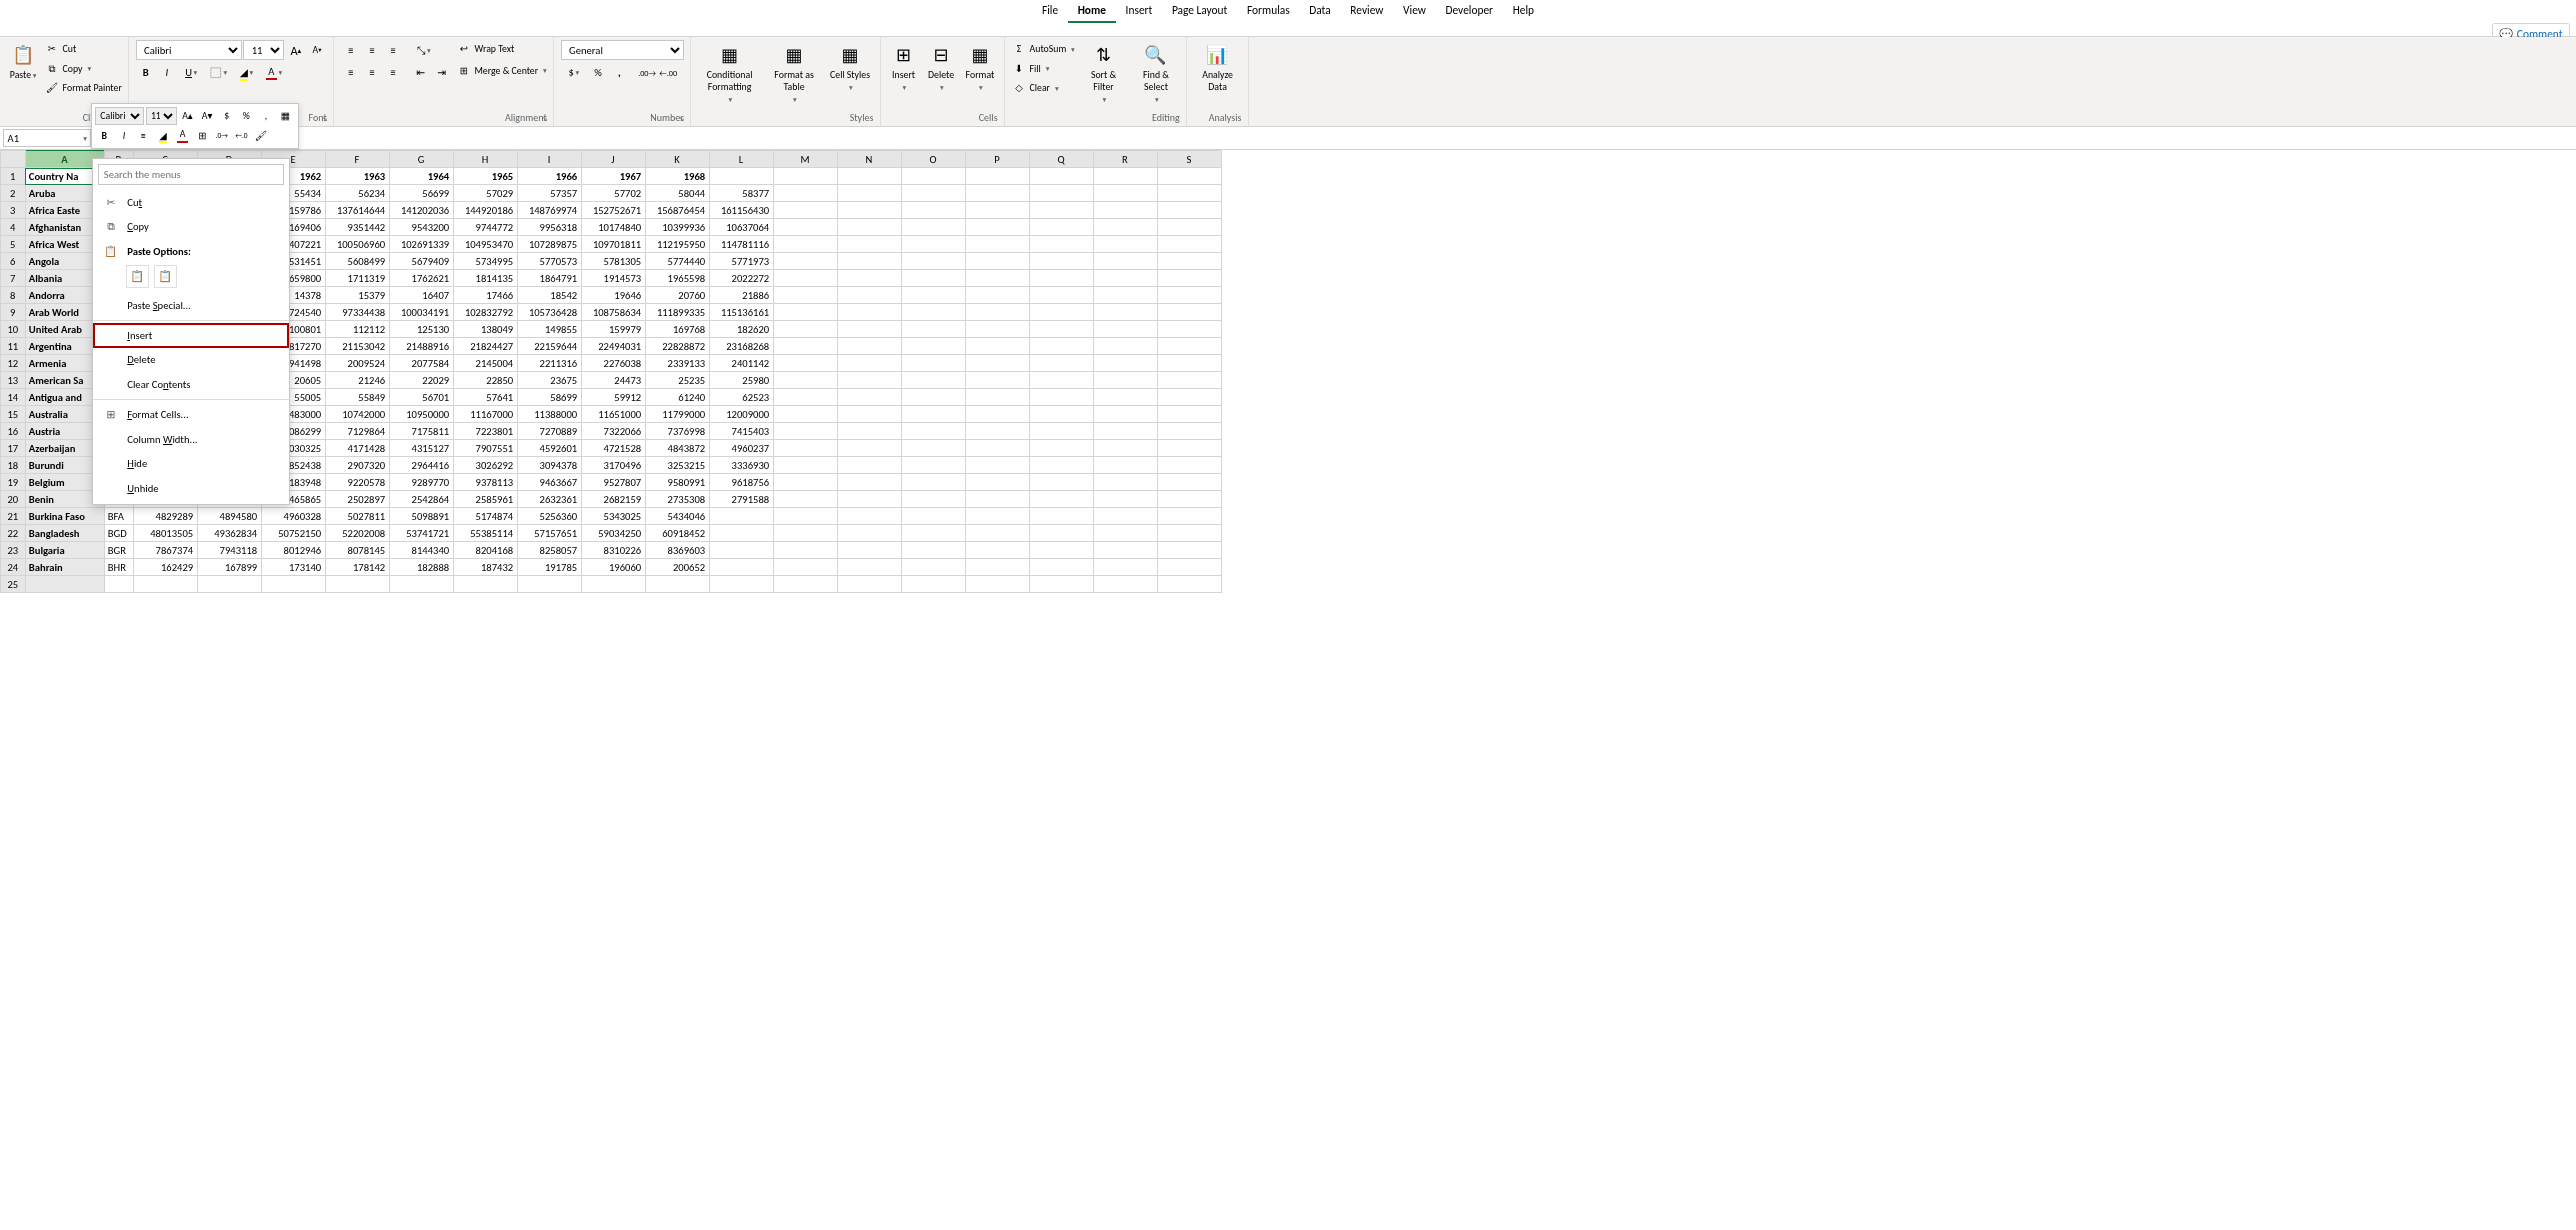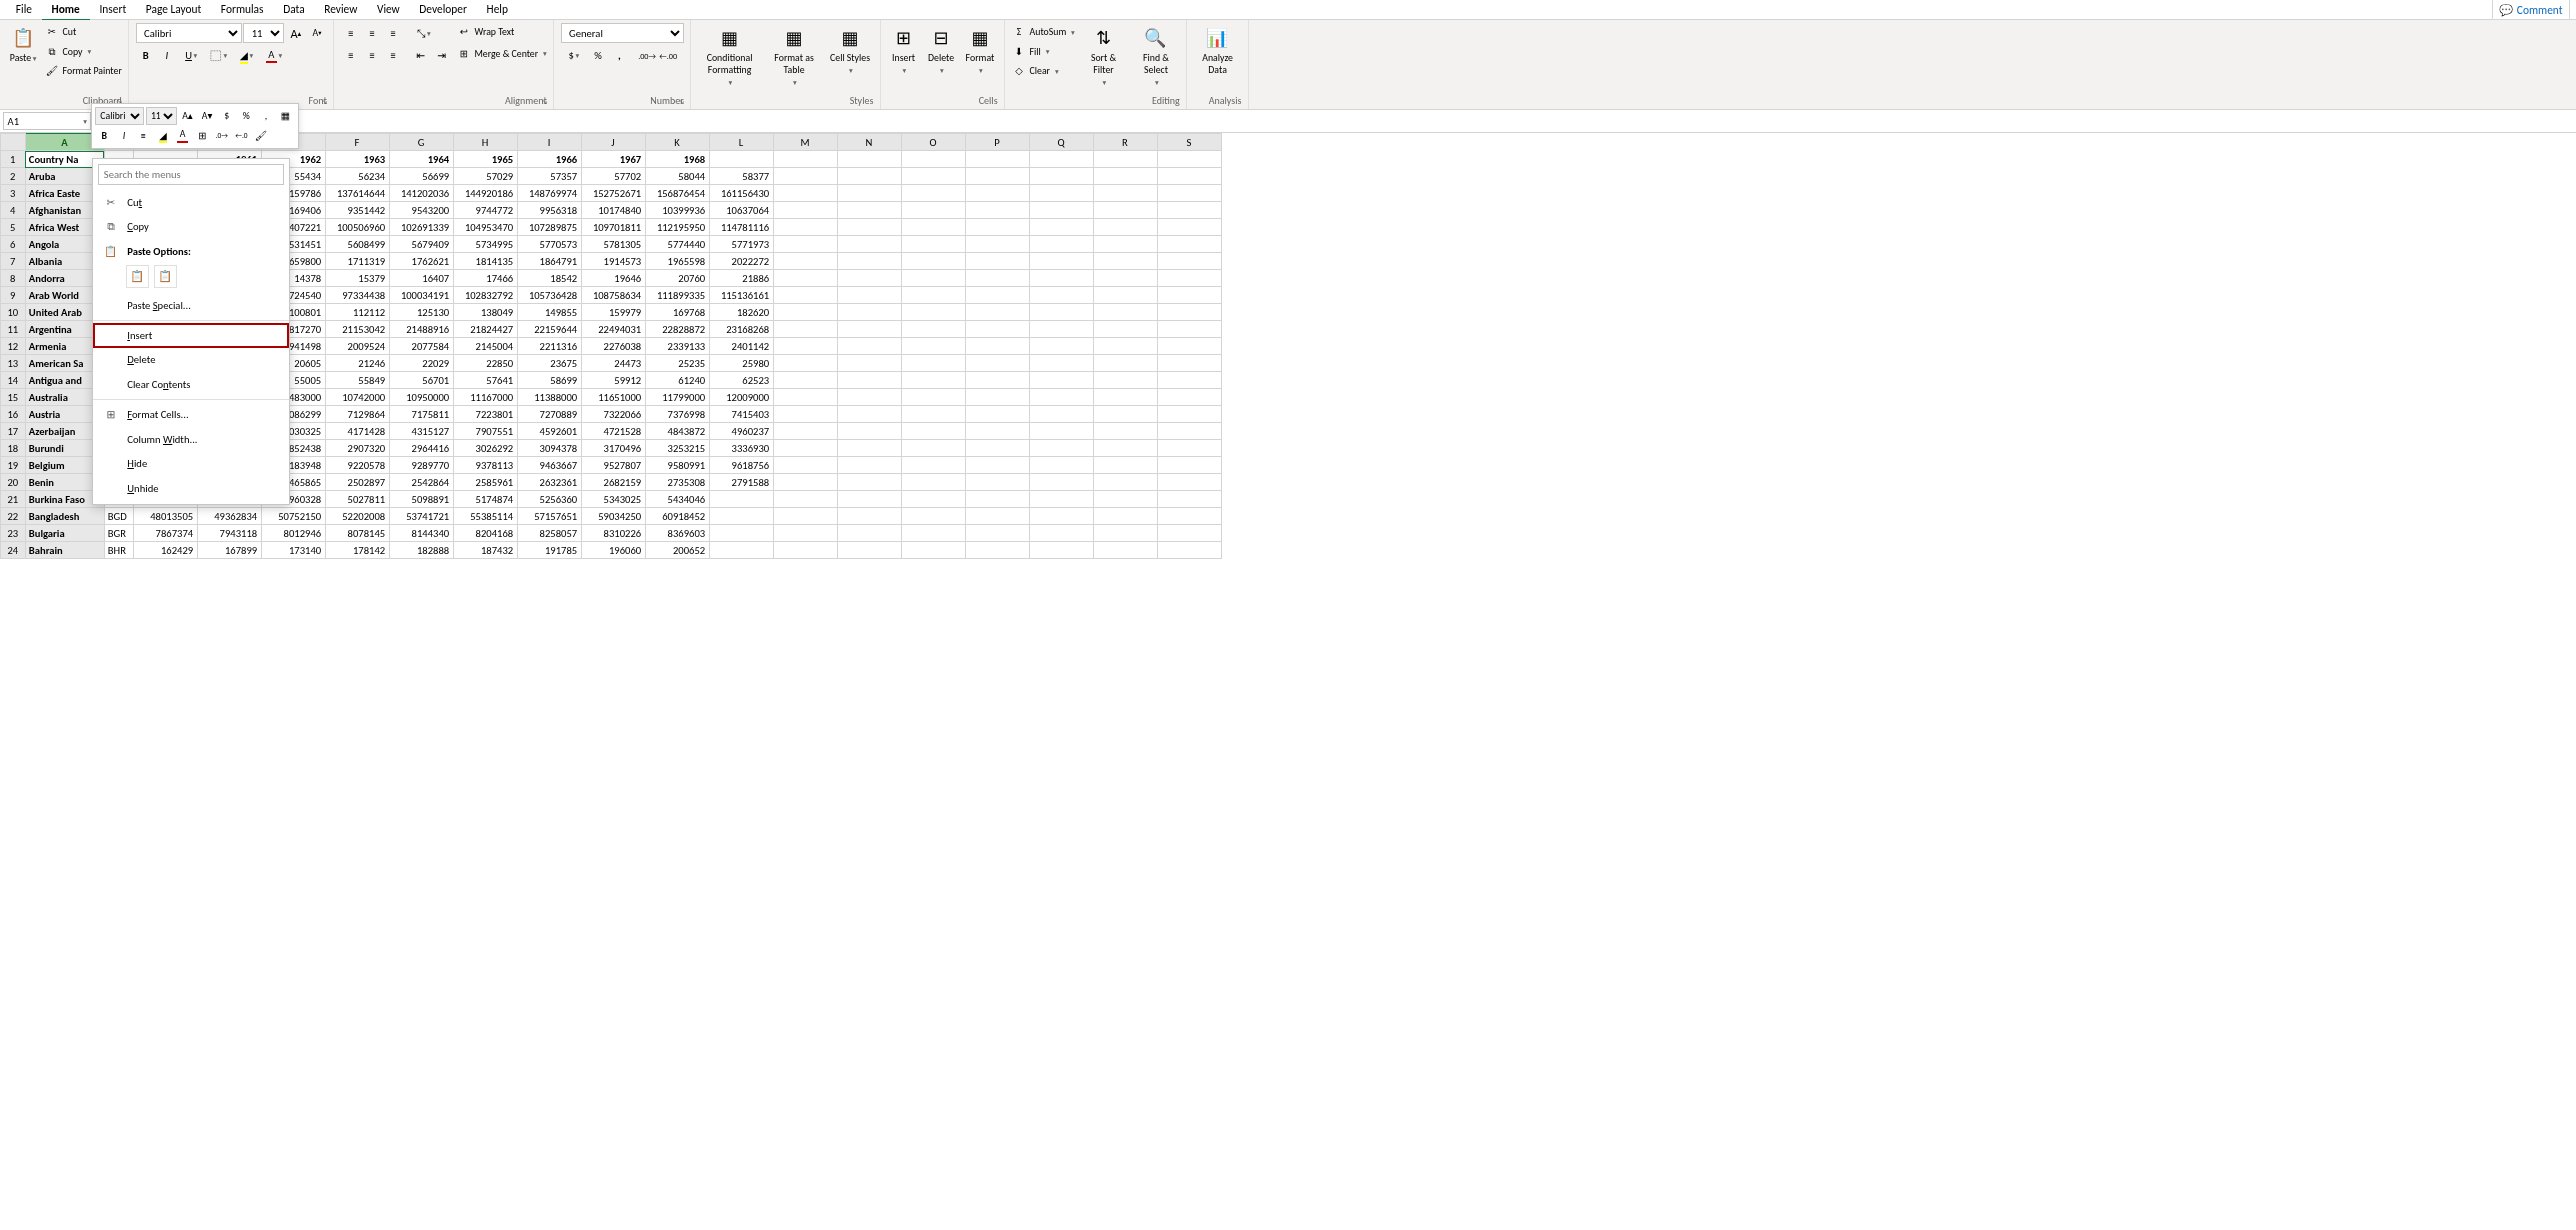--- a/index.html
+++ b/index.html
@@ -1,19 +1,19 @@
 <!DOCTYPE html>
 <html style="font-size:13px"><head>
 <meta charset="utf-8">
 <style>
 * { box-sizing: border-box; margin: 0; padding: 0; font-family: "Segoe UI", Calibri, sans-serif; }
 body { background: #fff; font-size: 11.4px; user-select: none; overflow: hidden; }
 
 
-.menu-bar { display: flex; align-items: center; height: 20px; padding: 0 6px; border-bottom: 0.8px solid #d4d4d4; }
+.menu-bar { display: flex; align-items: center; height: 37px; padding: 0 6px; border-bottom: 0.8px solid #d4d4d4; flex-direction: column; }
 .menu-item { padding: 3.3px 9.8px; cursor: pointer; font-size: 11.4px; }
 .menu-item.active { border-bottom: 2.5px solid #107c41; font-weight: 600; }
 .comment-btn { margin-left: auto; display: flex; align-items: center; gap: 3.3px; color: #0f6cbd; padding: 3.3px 6.5px; border: 0.8px solid #d4d4d4; border-radius: 2.5px; }
 
 
 .ribbon { display: flex; background: #f3f2f1; border-bottom: 0.8px solid #d4d4d4; height: 90px; position: relative; }
 .ribbon-group { border-right: 0.8px solid #e1dfdd; padding: 3.3px 6.5px 1.6px 6.5px; display: flex; flex-direction: column; }
 .ribbon-group-content { flex: 1; display: flex; align-items: flex-start; gap: 4.9px; }
 .ribbon-group-label { text-align: right; font-size: 10px; color: #666; padding-top: 1.6px; }
 .ribbon-dialog-launcher { position: absolute; right: 2.5px; bottom: 2.5px; width: 9.8px; height: 9.8px; font-size: 7.4px; color: #666; }
@@ -937,16 +937,38 @@
           <td class="num">200652</td>
           <td class="num"></td>
           <td class="num"></td>
           <td class="num"></td>
           <td class="num"></td>
           <td class="num"></td>
           <td class="num"></td>
           <td class="num"></td>
           <td class="num"></td>
         </tr>
+        <tr>
+          <td class="row-header">25</td>
+          <td class="label-col selected-col-cell"></td>
+          <td></td>
+          <td></td>
+          <td></td>
+          <td></td>
+          <td></td>
+          <td></td>
+          <td></td>
+          <td></td>
+          <td></td>
+          <td></td>
+          <td></td>
+          <td></td>
+          <td></td>
+          <td></td>
+          <td></td>
+          <td></td>
+          <td></td>
+          <td></td>
+        </tr>
       </tbody>
     </table>
 </div>
 
 
 </body></html>

